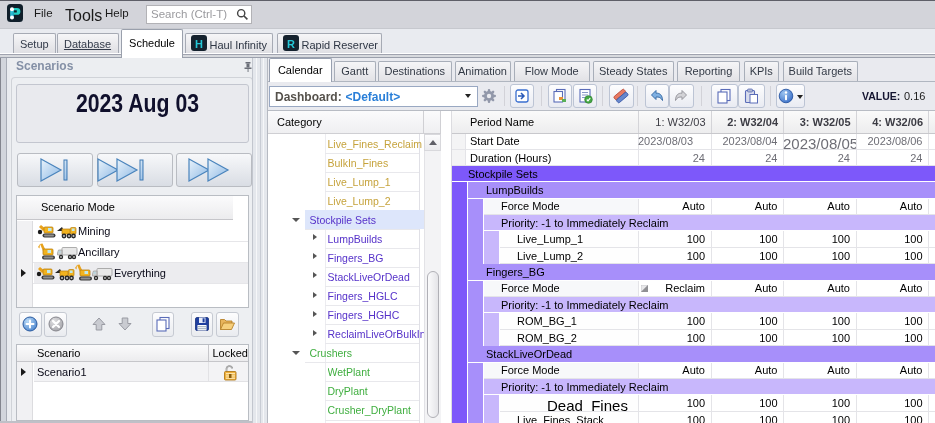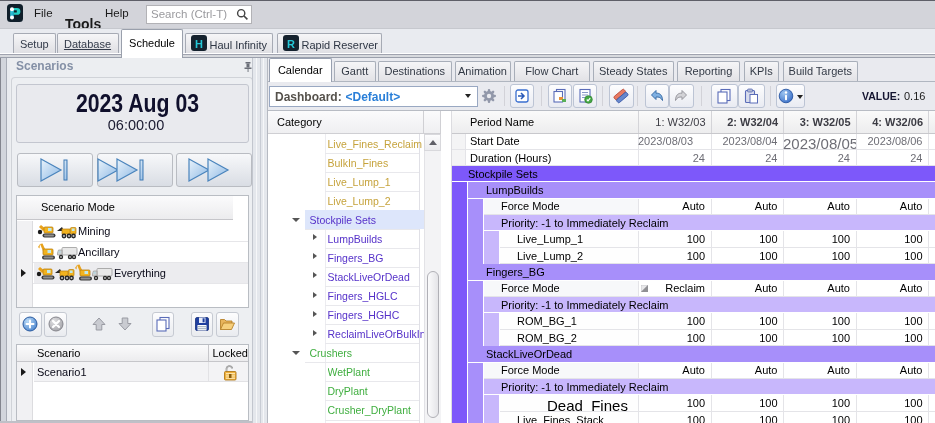--- a/index.html
+++ b/index.html
@@ -20,21 +20,21 @@
         </linearGradient>
       </defs>
 <rect x="0" y="0" width="16" height="18" rx="3.5" fill="#0f1e2a"></rect>
 <rect x="3.2" y="4" width="3.6" height="11" rx="1.8" fill="url(#tg)"></rect>
 <path d="M6.5,4 L10,4 A3.4,3.4 0 0 1 10,10.8 L6.5,10.8 Z" fill="#23cfc6"></path>
 <rect x="7" y="6.3" width="2.8" height="2.2" fill="#0f1e2a"></rect>
 <circle cx="5" cy="5.3" r="2" fill="#fff"></circle>
 <circle cx="5" cy="13.6" r="2" fill="#fff"></circle>
     </svg>
 <div class="tx" style="left:34px;top:7px;font-size:11.5px;color:#1a1a1a;font-weight:normal;">File</div>
-<div class="tx" style="left:65px;top:16px;font-size:14px;color:#1a1a1a;font-weight:bold;">Tools</div>
+<div class="tx" style="left:65px;top:7px;font-size:16px;color:#1a1a1a;font-weight:normal;">Tools</div>
 <div class="tx" style="left:105px;top:7px;font-size:11.5px;color:#1a1a1a;font-weight:normal;">Help</div>
 <div class="abs" style="left:146px;top:5px;width:106px;height:19px;background:#fff;border:1px solid #b2b2b6;"></div>
 <div class="tx" style="left:151px;top:8px;font-size:11.5px;color:#9a9a9e;font-weight:normal;">Search (Ctrl-T)</div>
 <svg class="abs" style="left:236px;top:8px" width="13" height="13" viewBox="0 0 13 13">
 <circle cx="5.2" cy="5.2" r="3.6" fill="none" stroke="#444" stroke-width="1.4"></circle>
 <line x1="8" y1="8" x2="11.4" y2="11.4" stroke="#444" stroke-width="1.6"></line>
     </svg>
 <div class="abs" style="left:0;top:28px;width:935px;height:25px;background:#e9ebf0;border-top:1px solid #c6c8ce;"></div>
 <div class="abs" style="left:0;top:53.5px;width:935px;height:1.5px;background:#a0a3af;"></div>
 <div class="abs" style="left:0;top:55px;width:935px;height:2px;background:#d8dade;"></div>
@@ -67,21 +67,20 @@
 <div class="tx" style="left:16px;top:59px;font-size:12px;color:#8490a6;font-weight:bold;">Scenarios</div>
 <svg class="abs" style="left:243px;top:61px" width="10" height="11" viewBox="0 0 10 11">
 <rect x="2.5" y="1" width="5" height="1.5" fill="#6a6e78"></rect>
 <rect x="3.5" y="2.5" width="3" height="4" fill="#6a6e78"></rect>
 <rect x="1.5" y="6.5" width="7" height="1.5" fill="#6a6e78"></rect>
 <rect x="4.6" y="8" width="0.9" height="3" fill="#6a6e78"></rect>
     </svg>
 <div class="abs" style="left:10.5px;top:77px;width:242px;height:343.5px;background:#edeff2;border:1px solid #d0d3d8;border-bottom:none;border-radius:4px 4px 0 0;"></div>
 <div class="abs" style="left:16px;top:84px;width:233px;height:59px;background:#e9eaee;border:1px solid #c3c6cf;border-radius:3px;"></div>
 <div class="tx" style="left:20.5px;top:89px;width:233px;text-align:center;font-size:25px;font-weight:bold;color:#10102c;transform:scaleX(0.85);">2023 Aug 03</div>
-<div class="tx" style="left:19.5px;top:116.5px;width:233px;text-align:center;font-size:14.5px;color:#1a1a30;">06:00:00</div>
 <div class="abs" style="left:17px;top:152.5px;width:76px;height:34.5px;background:linear-gradient(#f7f8fa,#d9dde4);border:1px solid #b9bcc2;border-radius:3px;"></div>
 <svg class="abs" style="left:40.0px;top:157.5px" width="30" height="24" viewBox="0 0 30 24">
 <defs>
         <linearGradient id="pg" x1="0" y1="0" x2="1" y2="1">
           <stop offset="0" stop-color="#e9f3fb"></stop>
           <stop offset="1" stop-color="#8db8e4"></stop>
         </linearGradient>
       </defs>
       <polygon points="1,1 21,12 1,23" fill="url(#pg)" stroke="#4a84bc" stroke-width="1.2"></polygon>
       <rect x="24" y="2" width="3" height="20" fill="url(#pg)" stroke="#3c78b4" stroke-width="1"></rect>
@@ -276,21 +275,21 @@
 <div class="abs" style="left:268px;top:80.5px;width:667px;height:1px;background:#b0b6c0;"></div>
 <div class="abs" style="left:269px;top:57.5px;width:62.5px;height:24px;background:#fff;border:1px solid #98a0b0;border-bottom:none;border-radius:2px 2px 0 0;z-index:3;"></div>
 <div class="tx" style="left:269px;top:63.5px;font-size:11px;color:#000;font-weight:normal;width:62.5px;text-align:center;position:absolute;z-index:4;">Calendar</div>
 <div class="abs" style="left:334px;top:60.5px;width:41.5px;height:20.5px;background:linear-gradient(#f5f5f7,#e2e2e6);border:1px solid #a8aeb9;border-bottom:none;border-radius:2px 2px 0 0;"></div>
 <div class="tx" style="left:334px;top:64.5px;font-size:11px;color:#333a46;font-weight:normal;width:41.5px;text-align:center;position:absolute;">Gantt</div>
 <div class="abs" style="left:378px;top:60.5px;width:73.5px;height:20.5px;background:linear-gradient(#f5f5f7,#e2e2e6);border:1px solid #a8aeb9;border-bottom:none;border-radius:2px 2px 0 0;"></div>
 <div class="tx" style="left:378px;top:64.5px;font-size:11px;color:#333a46;font-weight:normal;width:73.5px;text-align:center;position:absolute;">Destinations</div>
 <div class="abs" style="left:454.5px;top:60.5px;width:56px;height:20.5px;background:linear-gradient(#f5f5f7,#e2e2e6);border:1px solid #a8aeb9;border-bottom:none;border-radius:2px 2px 0 0;"></div>
 <div class="tx" style="left:454.5px;top:64.5px;font-size:11px;color:#333a46;font-weight:normal;width:56px;text-align:center;position:absolute;">Animation</div>
 <div class="abs" style="left:513.5px;top:60.5px;width:76.5px;height:20.5px;background:linear-gradient(#f5f5f7,#e2e2e6);border:1px solid #a8aeb9;border-bottom:none;border-radius:2px 2px 0 0;"></div>
-<div class="tx" style="left:513.5px;top:64.5px;font-size:11px;color:#333a46;font-weight:normal;width:76.5px;text-align:center;position:absolute;">Flow Chart</div>
+<div class="tx" style="left:513.5px;top:64.5px;font-size:11px;color:#333a46;font-weight:normal;width:76.5px;text-align:center;position:absolute;">Flow Mode</div>
 <div class="abs" style="left:593px;top:60.5px;width:80.5px;height:20.5px;background:linear-gradient(#f5f5f7,#e2e2e6);border:1px solid #a8aeb9;border-bottom:none;border-radius:2px 2px 0 0;"></div>
 <div class="tx" style="left:593px;top:64.5px;font-size:11px;color:#333a46;font-weight:normal;width:80.5px;text-align:center;position:absolute;">Steady States</div>
 <div class="abs" style="left:677px;top:60.5px;width:63px;height:20.5px;background:linear-gradient(#f5f5f7,#e2e2e6);border:1px solid #a8aeb9;border-bottom:none;border-radius:2px 2px 0 0;"></div>
 <div class="tx" style="left:677px;top:64.5px;font-size:11px;color:#333a46;font-weight:normal;width:63px;text-align:center;position:absolute;">Reporting</div>
 <div class="abs" style="left:743.5px;top:60.5px;width:35.5px;height:20.5px;background:linear-gradient(#f5f5f7,#e2e2e6);border:1px solid #a8aeb9;border-bottom:none;border-radius:2px 2px 0 0;"></div>
 <div class="tx" style="left:743.5px;top:64.5px;font-size:11px;color:#333a46;font-weight:normal;width:35.5px;text-align:center;position:absolute;">KPIs</div>
 <div class="abs" style="left:782.5px;top:60.5px;width:75.5px;height:20.5px;background:linear-gradient(#f5f5f7,#e2e2e6);border:1px solid #a8aeb9;border-bottom:none;border-radius:2px 2px 0 0;"></div>
 <div class="tx" style="left:782.5px;top:64.5px;font-size:11px;color:#333a46;font-weight:normal;width:75.5px;text-align:center;position:absolute;">Build Targets</div>
 <div class="abs" style="left:268px;top:81.5px;width:667px;height:29px;background:#e9eaef;border-bottom:1px solid #b8bcc4;"></div>
 <div class="abs" style="left:269px;top:85.5px;width:209px;height:21.5px;background:#fff;border:1px solid #99a8c2;"></div>

